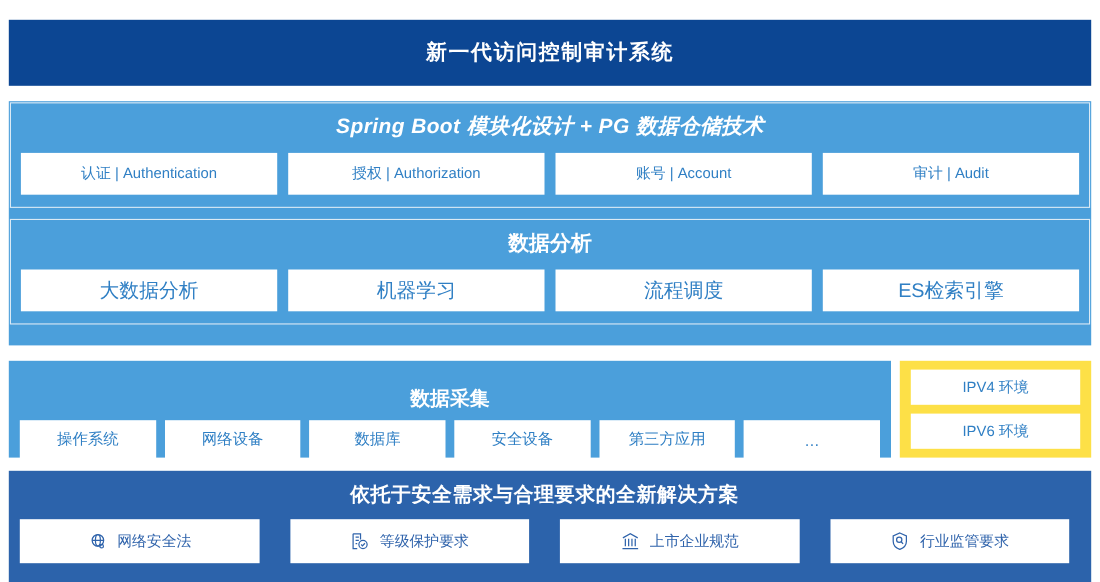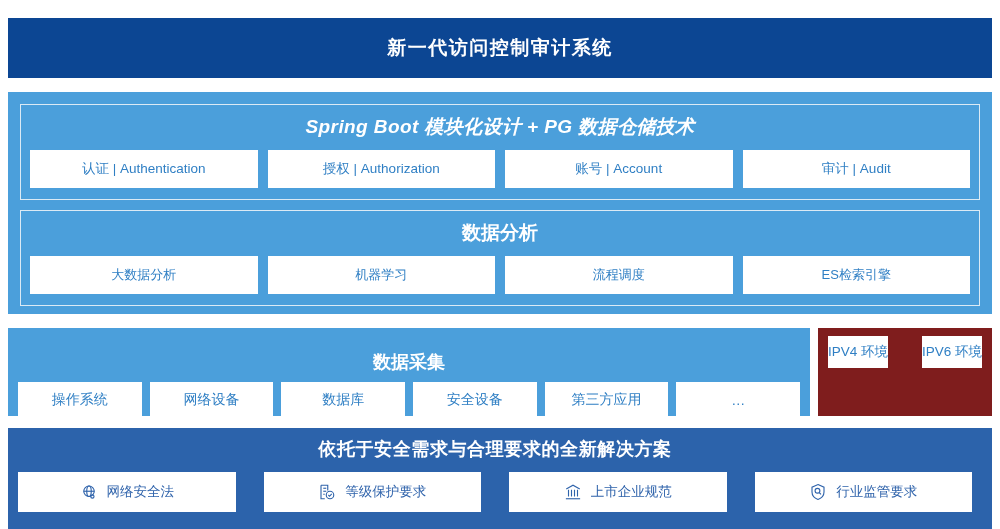--- a/index.html
+++ b/index.html
@@ -43,21 +43,21 @@
 
   
   .panel-arch {
     position: absolute;
     left: 8px;
     top: 82px;
     width: 984px;
     height: 222px;
     background: #4b9fdb;
     box-sizing: border-box;
-    padding: 12px;
+    padding: 1px;
   }
 
   .inner-box {
     border: 1.5px solid #dbeaf5;
     box-sizing: border-box;
     padding: 10px 9px 11px 9px;
   }
 
   .inner-title {
     text-align: center;
@@ -83,21 +83,21 @@
     height: 38px;
     display: flex;
     align-items: center;
     justify-content: center;
     color: #2f7fc4;
     font-size: 13.5px;
     white-space: nowrap;
   }
 
   .card-sm {
-    font-size: 13px;
+    font-size: 18px;
   }
 
   
   .panel-collect {
     position: absolute;
     left: 8px;
     top: 318px;
     width: 802px;
     height: 88px;
     background: #4b9fdb;
@@ -120,24 +120,25 @@
     height: 36px;
     font-size: 14px;
   }
 
   .panel-ipv {
     position: absolute;
     left: 818px;
     top: 318px;
     width: 174px;
     height: 88px;
-    background: #7f1d1d;
+    background: #fde047;
     box-sizing: border-box;
     padding: 8px 10px;
     display: flex;
+    flex-direction: column;
     justify-content: space-between;
   }
   .ipv-card {
     background: #ffffff;
     height: 32px;
     display: flex;
     align-items: center;
     justify-content: center;
     color: #2f7fc4;
     font-size: 13.5px;

